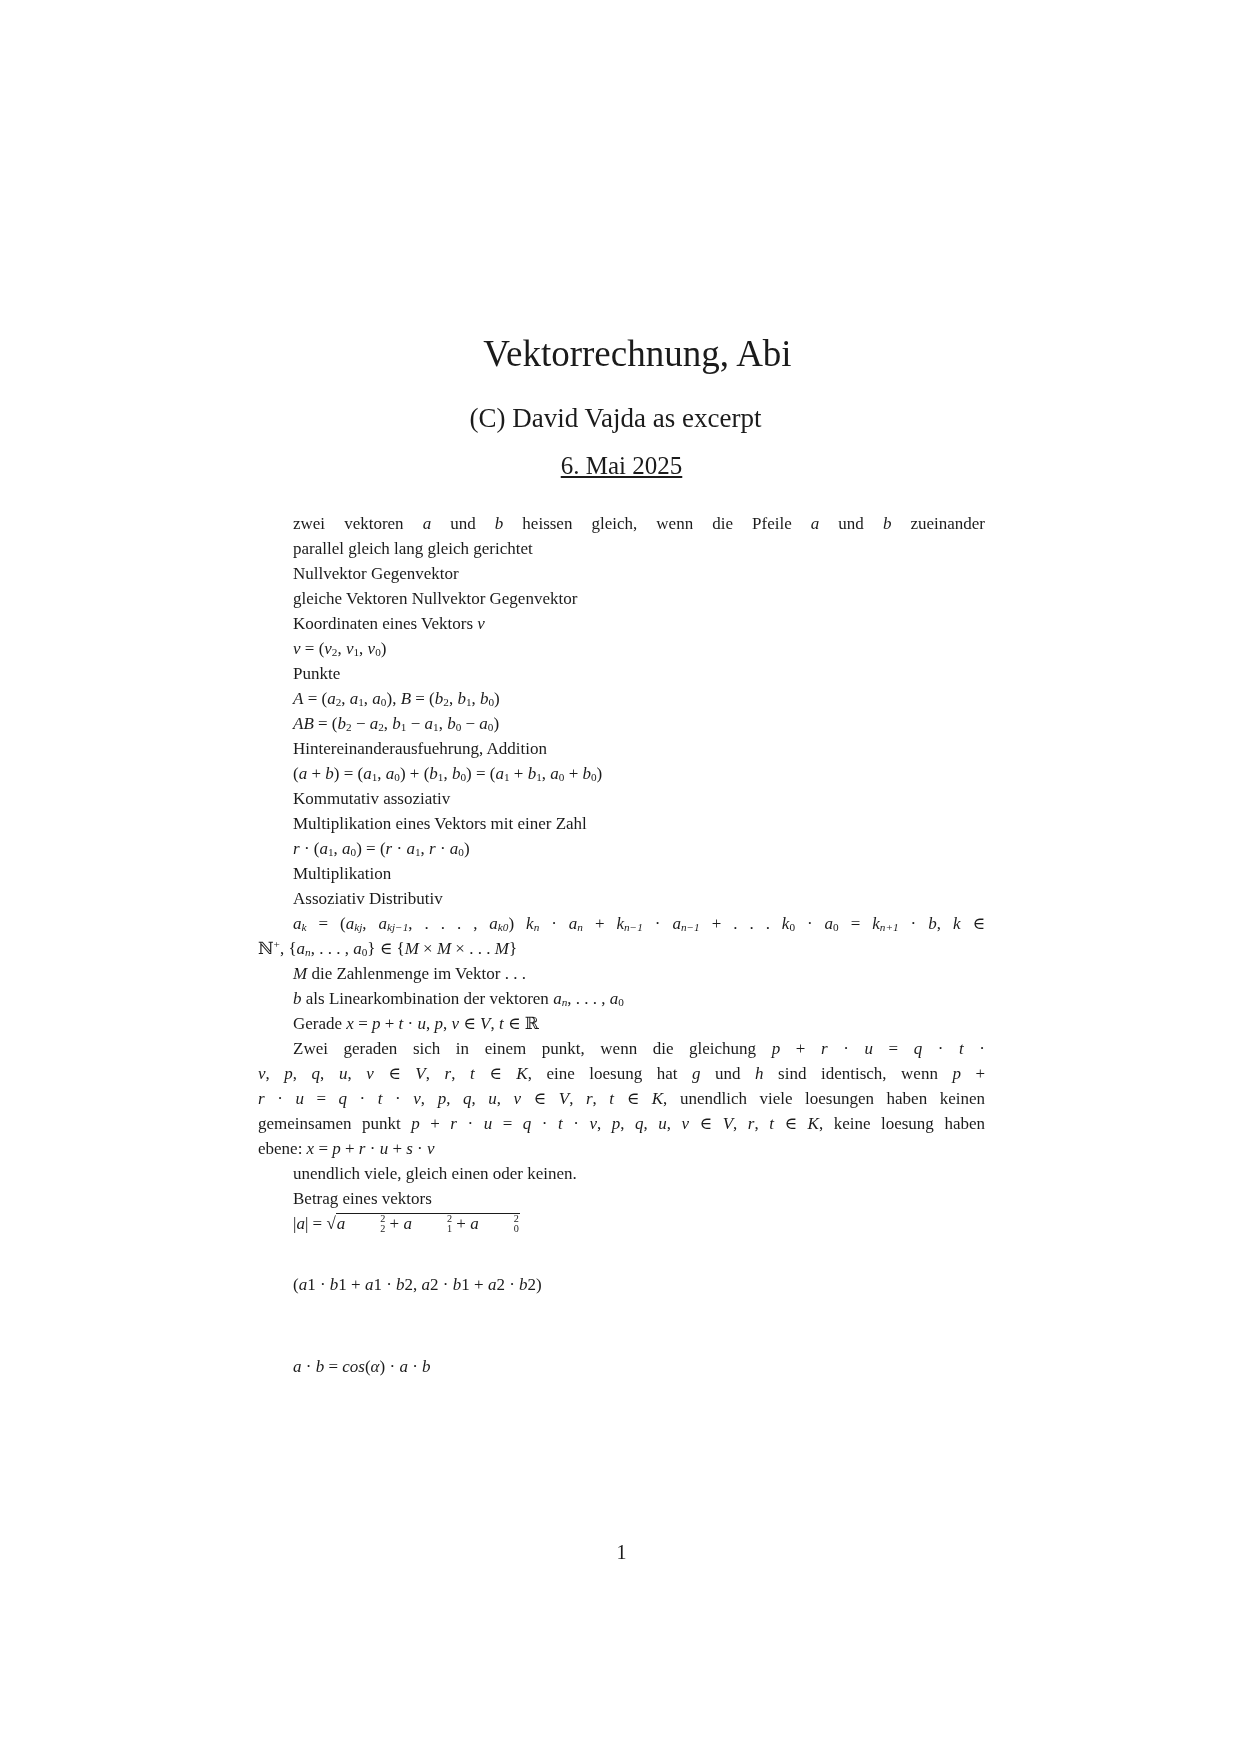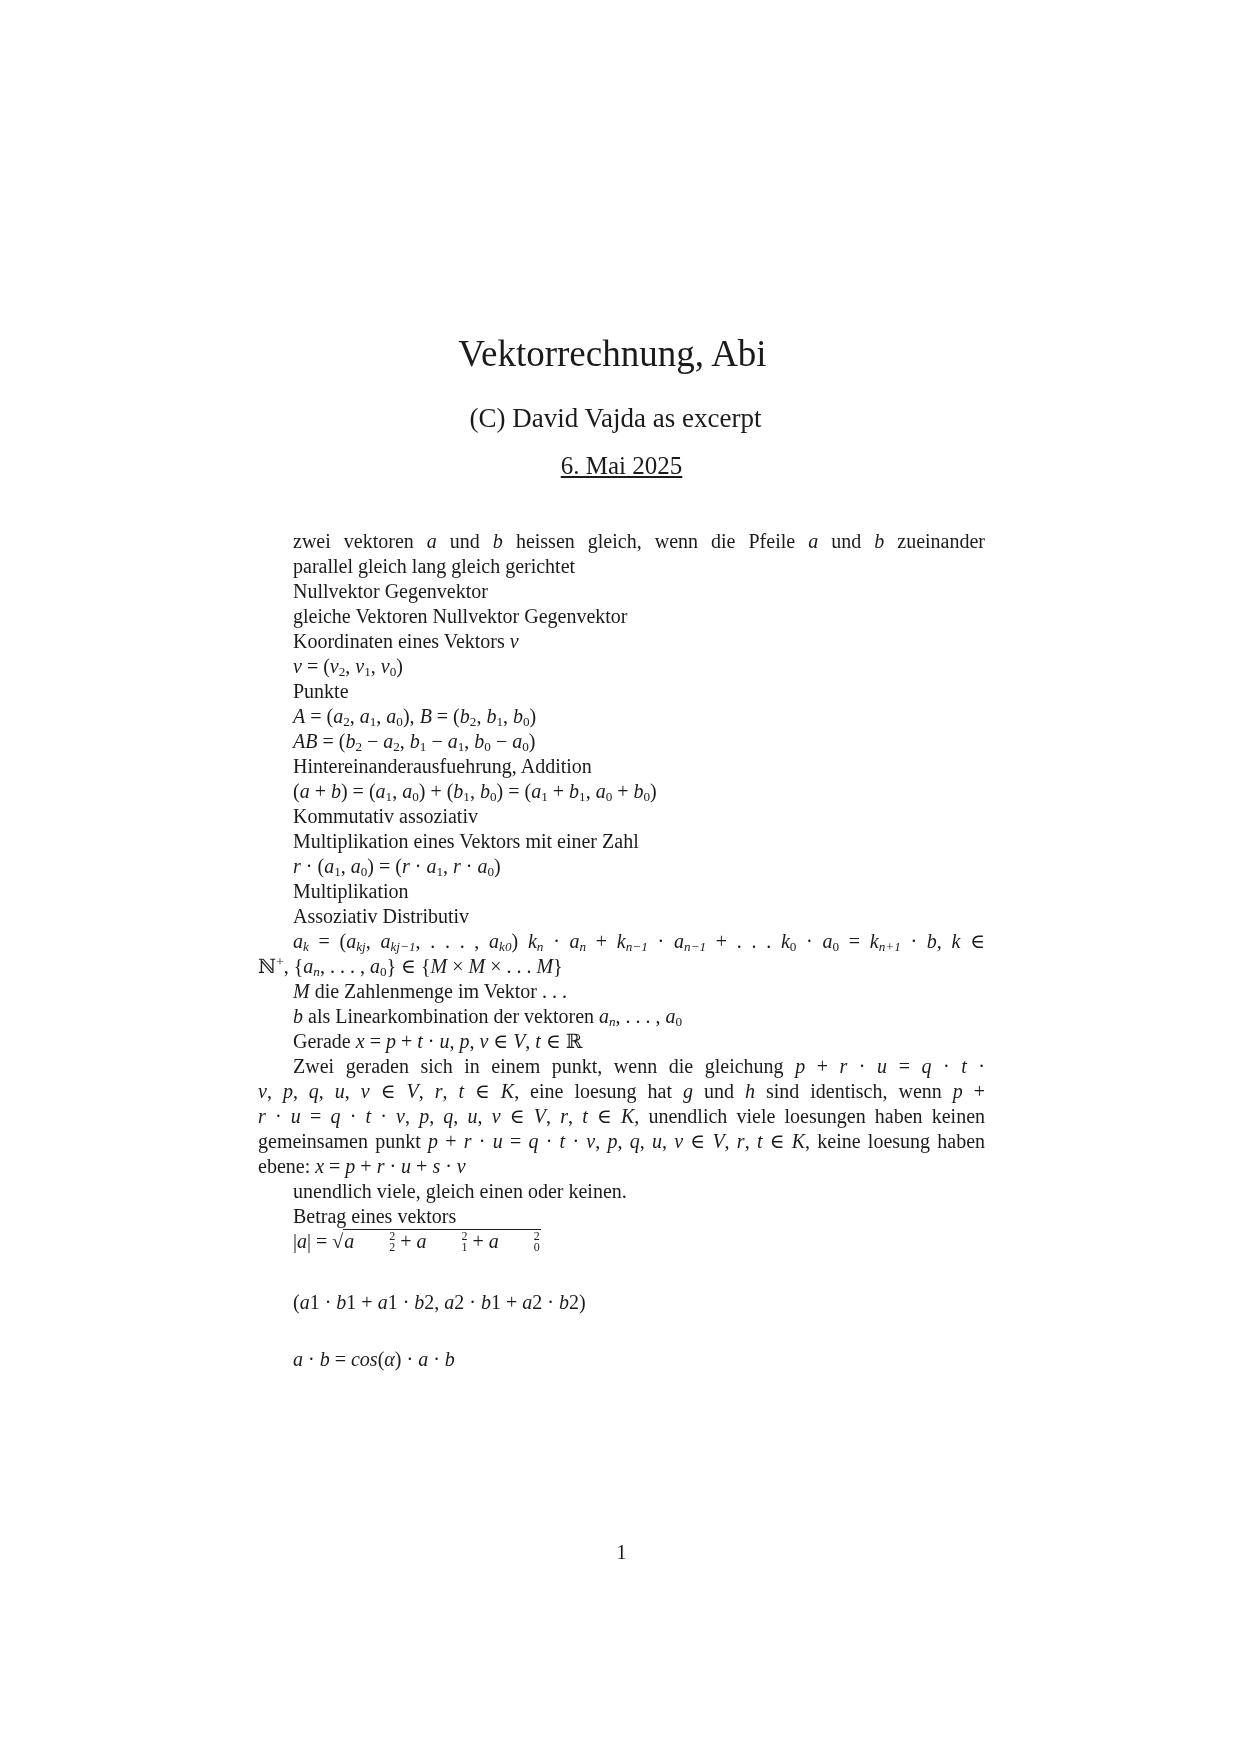--- a/index.html
+++ b/index.html
@@ -5,40 +5,40 @@
   html,body{margin:0;padding:0;background:#e8e8e8;}
   .page{
     position:relative;
     width:1241px;height:1754px;
     background:#ffffff;
     color:#1b1b1b;
     font-family:"Liberation Serif","DejaVu Serif",serif;
     overflow:hidden;
   }
   .doc-title{
-    position:absolute;top:334px;left:249px;width:727px;
+    position:absolute;top:334px;left:274px;width:727px;
     text-align:center;font-size:37px;line-height:1.1;
   }
   .doc-author{
     position:absolute;top:404px;left:252px;width:727px;
     text-align:center;font-size:27px;line-height:1.1;
   }
   .doc-date{
     position:absolute;top:452px;left:258px;width:727px;
     text-align:center;font-size:25px;line-height:1.1;text-decoration:underline;
   }
   .doc-body{
-    position:absolute;top:529px;left:258px;width:727px;
-    font-size:20px;line-height:25px;
+    position:absolute;top:511px;left:258px;width:727px;
+    font-size:17px;line-height:25px;
   }
   .line{text-align:justify;overflow-wrap:normal;}
   .indent{text-indent:35px;}
   .stretch{text-align-last:justify;}
   .gap1{margin-top:36px;}
-  .gap2{margin-top:32px;}
+  .gap2{margin-top:57px;}
   .it{font-style:italic;}
   sub,sup{font-size:0.66em;line-height:0;}
   sub{vertical-align:-0.22em;}
   sup{vertical-align:0.5em;}
   .stack{
     display:inline-block;font-size:0.6em;line-height:0.95;
     vertical-align:-0.27em;text-align:left;
   }
   .stack span{display:block;}
   .root{border-top:1.4px solid currentColor;padding:0 1px;}

